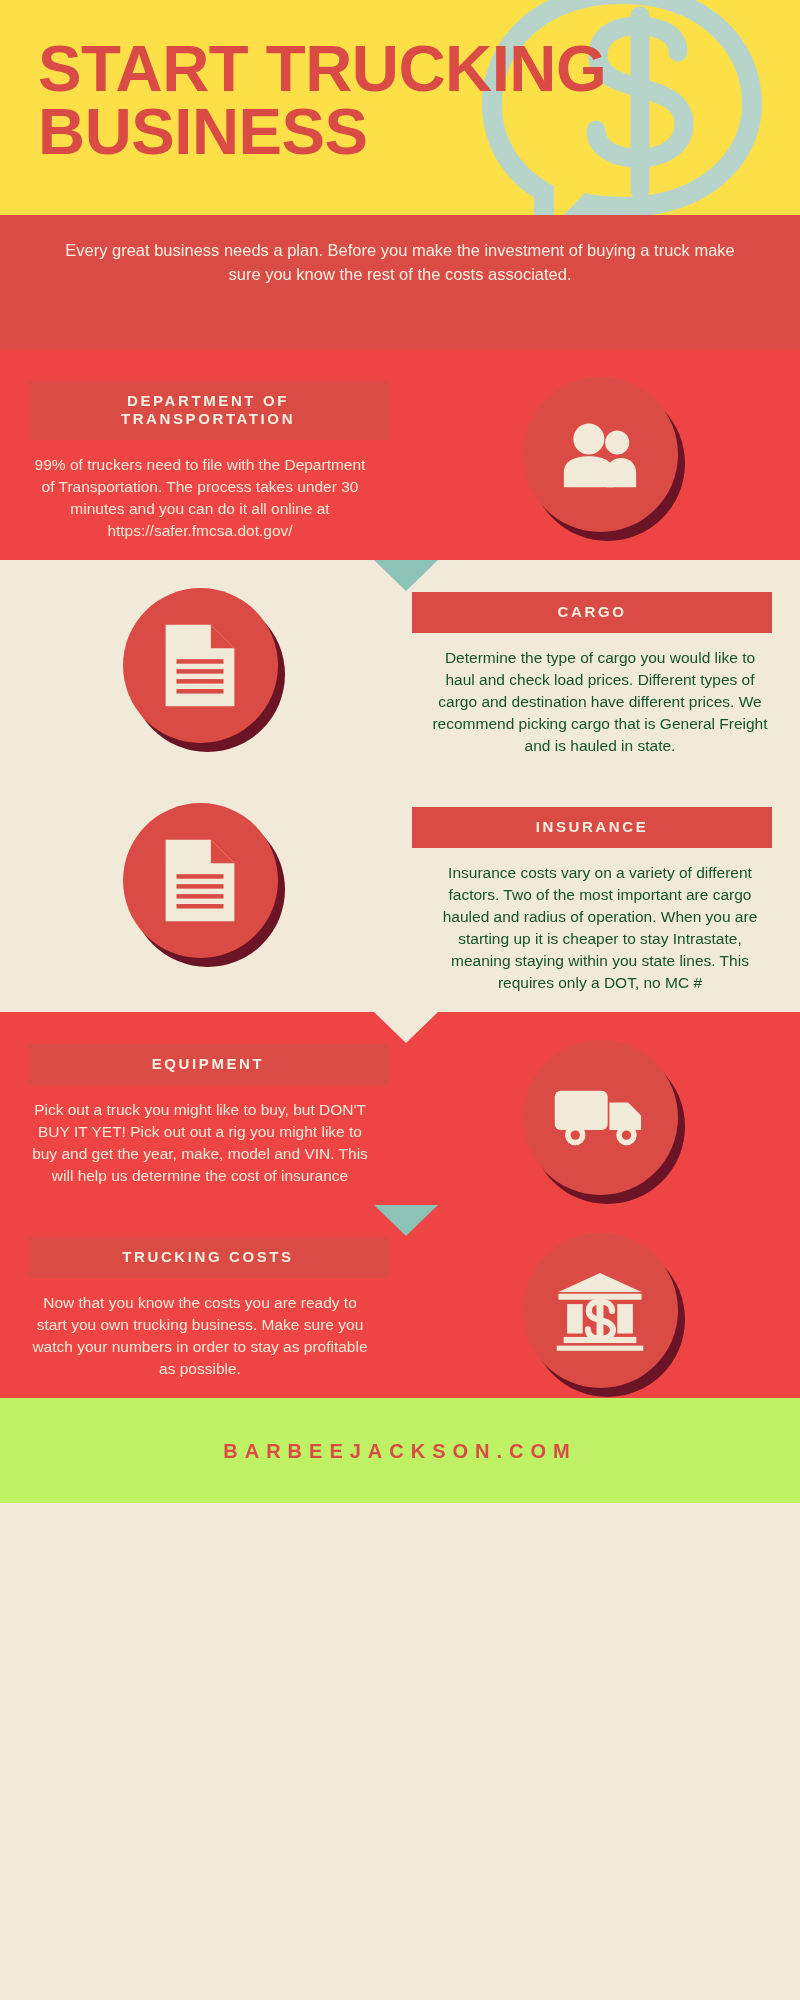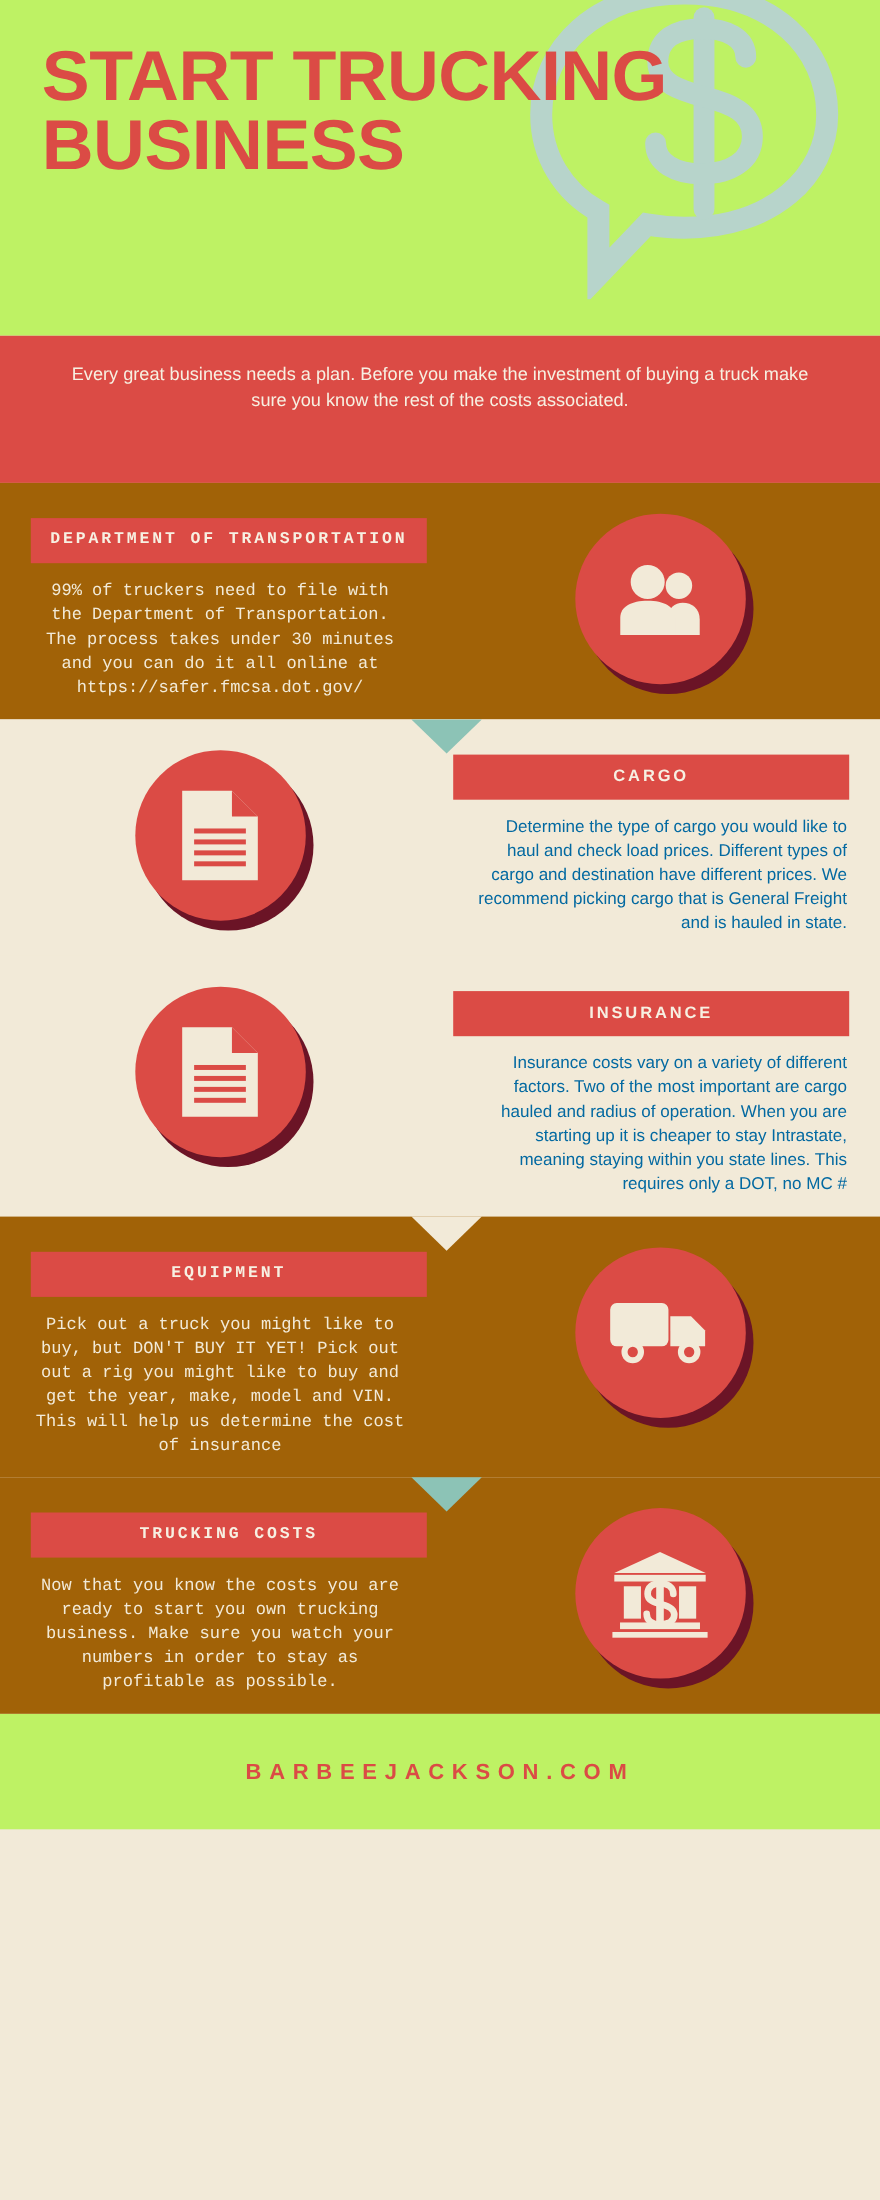--- a/index.html
+++ b/index.html
@@ -14,22 +14,22 @@
     position:relative;
     width:800px;
     height:2000px;
     background:#f2ead8;
     overflow:hidden;
   }
 
   
   .header {
     position:relative;
-    height:305px;
-    background:#bef264;
+    height:215px;
+    background:#fde047;
     overflow:hidden;
   }
   .header-deco {
     position:absolute;
     right:28px;
     top:-18px;
     width:300px;
     height:290px;
     pointer-events:none;
   }
@@ -57,21 +57,21 @@
     color:#f7f0e2;
     font-size:16.5px;
     line-height:1.45;
     height:134px;
   }
 
   
   .section {
     position:relative;
   }
-  .section.teal   { background:#a16207;font-family:Liberation Mono, monospace; }
+  .section.teal   { background:#ef4444; }
   .section.cream  { background:#f2ead8; }
 
   .sec-inner {
     display:flex;
     align-items:flex-start;
     position:relative;
     z-index:2;
   }
   .sec-inner.reverse { flex-direction:row-reverse; }
 
@@ -102,21 +102,21 @@
   .band-left  { margin-left:28px; margin-right:12px; }
   .band-right { margin-right:28px; margin-left:12px; }
 
   .body-text {
     text-align:center;
     font-size:15.5px;
     line-height:1.42;
     padding:14px 30px 0;
   }
   .body-text.on-teal  { color:#f2ead8; }
-  .body-text.on-cream { color:#0369a1;text-align:right; }
+  .body-text.on-cream { color:#14532d; }
 
   
   .circle-wrap { position:relative; width:155px; height:163px; }
   .shadow {
     position:absolute;
     left:7px; top:9px;
     width:155px; height:155px;
     border-radius:50%;
     background:#6b1426;
   }

